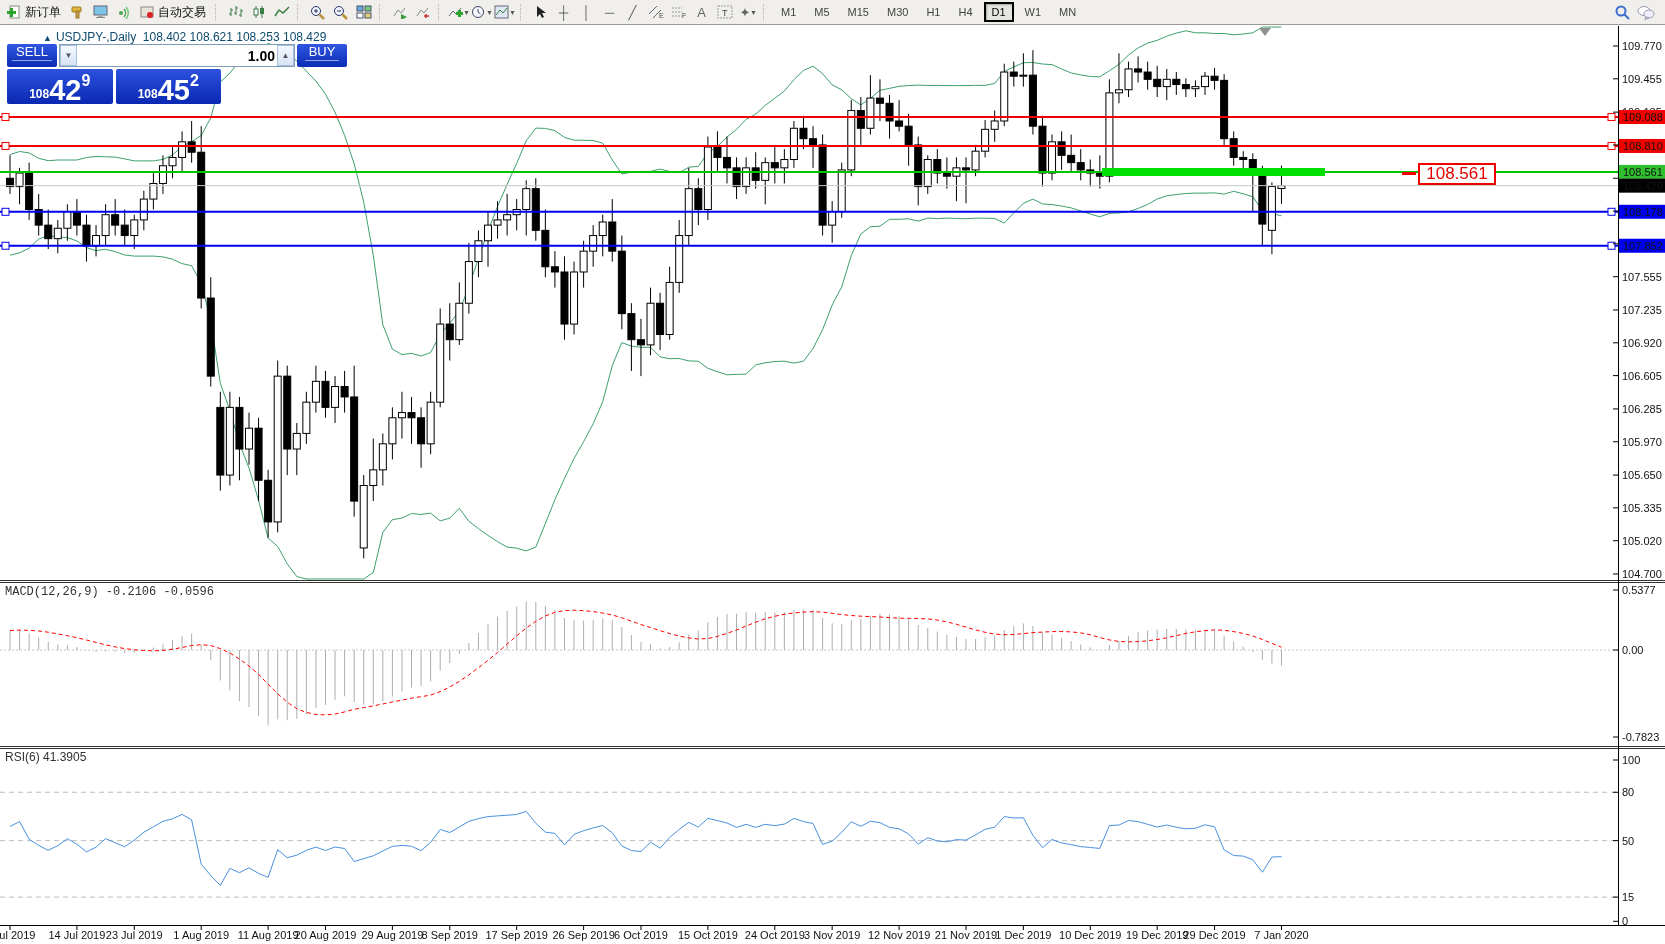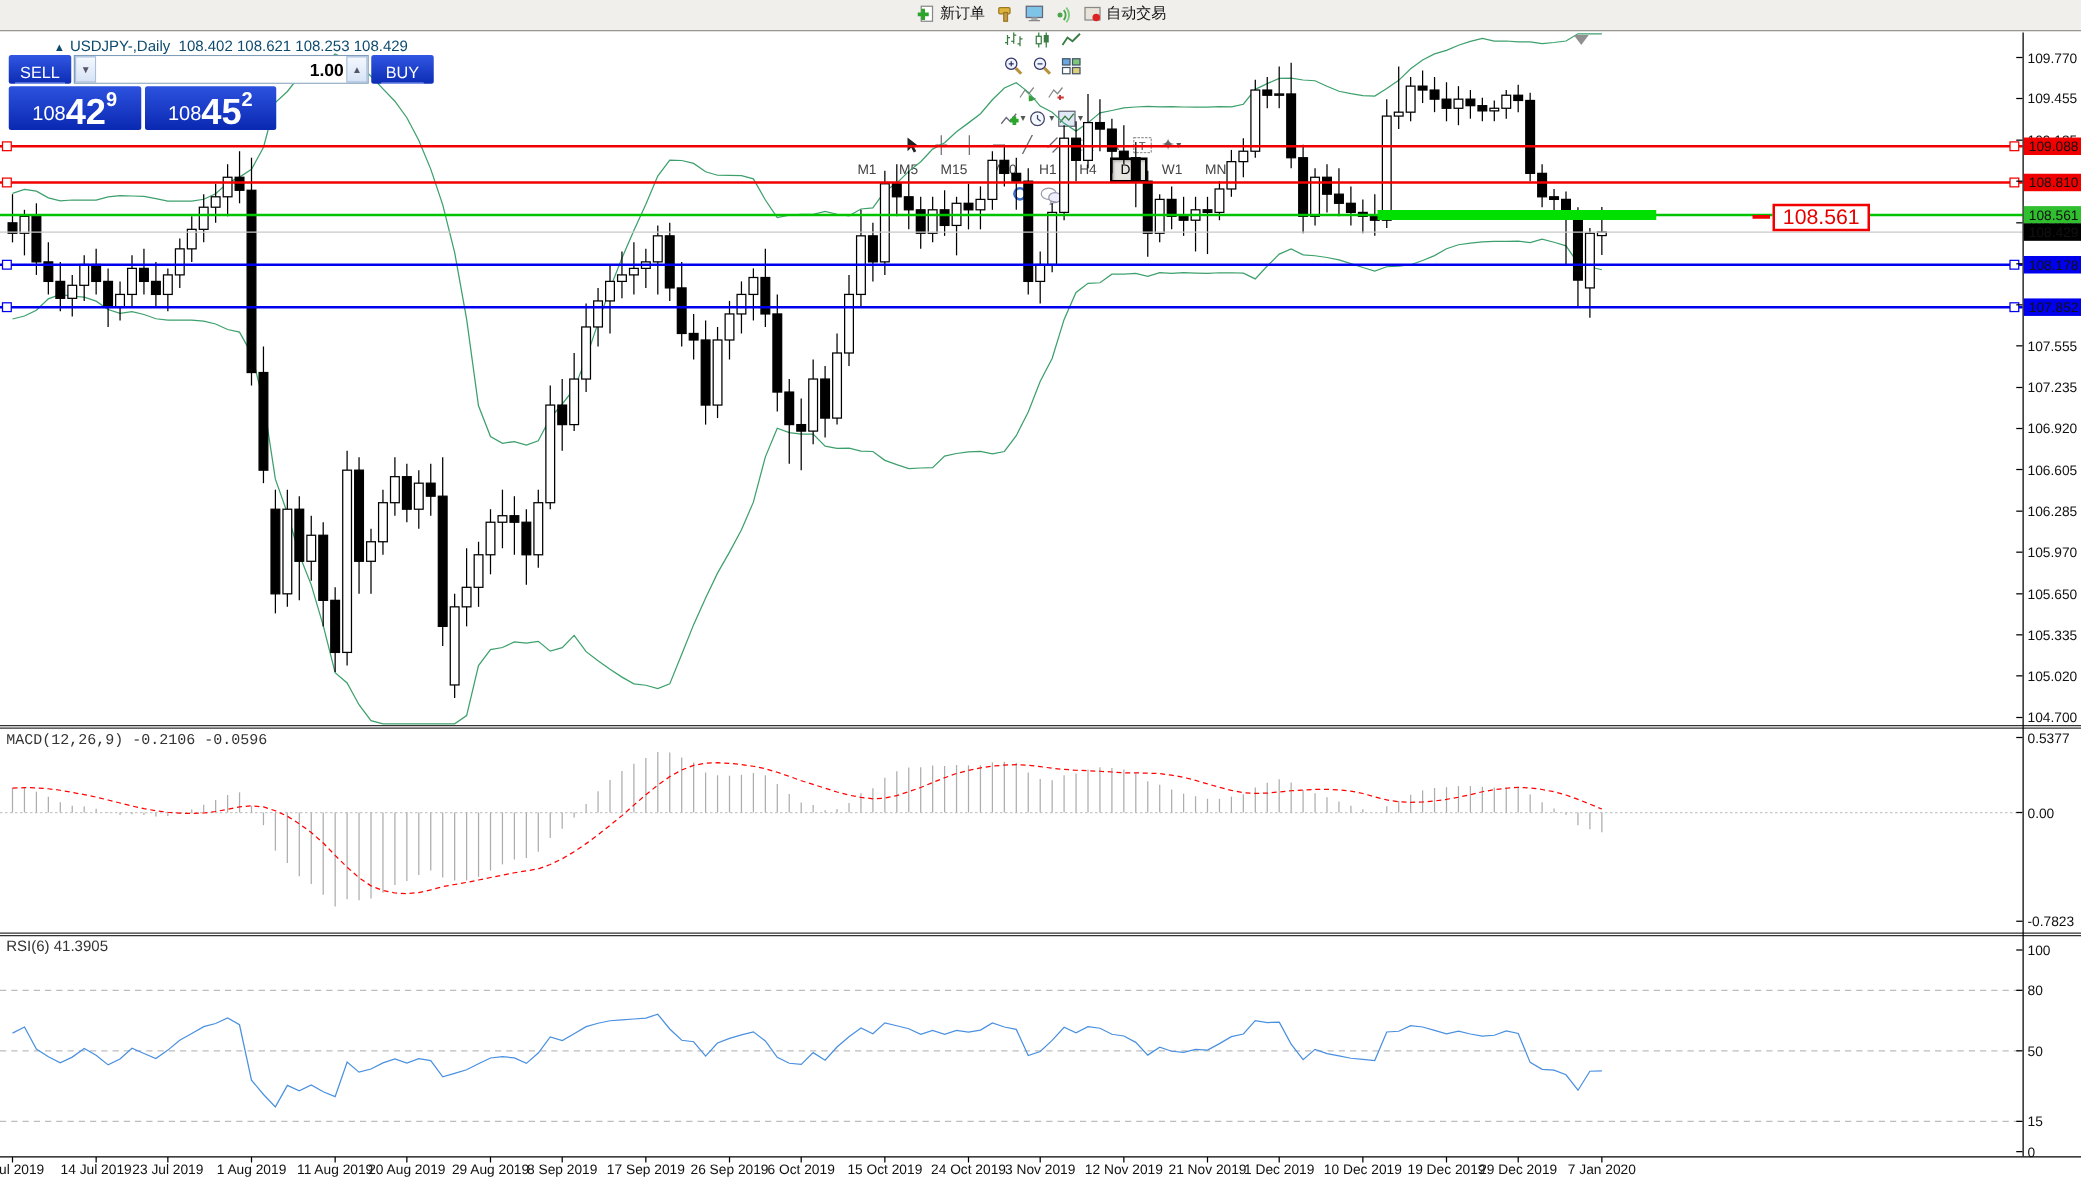--- a/index.html
+++ b/index.html
@@ -1,47 +1,47 @@
 <!DOCTYPE html>
 <html><head>
 <meta charset="utf-8">
 <style>
   html,body{margin:0;padding:0;background:#d4d0c8;font-family:"Liberation Sans",sans-serif;}
   #app{position:relative;width:1665px;height:944px;background:#fff;overflow:hidden;}
   
   .tb{position:absolute;top:0;left:0;width:1665px;height:25px;background:#f0efec;
-      border-bottom:1px solid #9a9894;display:flex;align-items:center;box-sizing:border-box;padding-left:2px;flex-direction:column;}
+      border-bottom:1px solid #9a9894;display:flex;align-items:center;box-sizing:border-box;padding-left:2px;}
   .grp{display:flex;align-items:center;height:100%;}
   .sep{width:4px;height:17px;border-left:1px dotted #b3b1ac;margin:0 4px;}
   .tb-btn{height:21px;min-width:23px;display:flex;align-items:center;justify-content:center;color:#333;}
   .tb-btn.lbl{padding:0 5px;gap:4px;font-size:12px;color:#111;white-space:nowrap;}
   .caret{font-size:8px;color:#555;margin-left:1px;}
   .tool-glyph{font-size:13px;color:#666;}
   .tf-btn{font-size:11px;color:#444;padding:2px 6px;margin:0 2px;border:1px solid transparent;}
   .tf-active{border:2px solid #000000;background:#e6e5e2;box-shadow:inset 1px 1px 2px rgba(0,0,0,.28);color:#000;}
   .spacer{flex:1;}
   
   #chart-svg{position:absolute;left:0;top:0;}
   #chart-svg text{font-size:11px;fill:#111;font-family:"Liberation Sans",sans-serif;}
   #hdr{position:absolute;left:6px;top:30px;font-size:12px;color:#0c4a6e;z-index:5;margin-left:37px;}
   #hdr .tri{font-size:9px;margin-right:4px;}
   #panel{position:absolute;left:7px;top:44px;width:214px;z-index:6;}
   .row1{display:flex;height:23px;gap:2px;margin-bottom:2px;}
   .btn-blue{background:linear-gradient(#3157e2,#0c2cb4);color:#fff;font-size:13px;display:flex;
-            align-items:flex-end;justify-content:center;flex:0 0 50px;border-radius:2px;}
+            align-items:flex-start;justify-content:center;flex:0 0 50px;border-radius:2px;}
   .btn-blue span{border-bottom:1px solid #8fa6f4;padding:0 4px 1px;}
   .vol{flex:1;display:flex;background:#fff;border:1px solid #7f9db9;box-sizing:border-box;}
   .spin{width:17px;background:linear-gradient(#f4f8fe,#d7e3f5);border:1px solid #a8bfdd;color:#556;
         font-size:8px;display:flex;align-items:center;justify-content:center;box-sizing:border-box;}
   .vol input{flex:1;border:none;text-align:right;font-size:14px;font-weight:bold;min-width:20px;outline:none;
              font-family:"Liberation Sans",sans-serif;}
   .row2{display:flex;gap:3px;height:35px;}
   .price-box{flex:1;background:linear-gradient(#2c52de,#0a28b2);color:#fff;display:flex;align-items:flex-end;
              justify-content:center;border-radius:2px;padding-bottom:1px;}
-  .p-small{font-size:16px;font-weight:normal;line-height:1;margin-bottom:3px;}
+  .p-small{font-size:12px;font-weight:bold;line-height:1;margin-bottom:3px;}
   .p-big{font-size:29px;font-weight:bold;line-height:.85;}
   .p-sup{font-size:16px;font-weight:bold;margin-bottom:13px;}
   #macd-lbl{position:absolute;left:5px;top:585px;font-size:12px;color:#333;z-index:5;font-family:Liberation Mono, monospace;}
   #rsi-lbl{position:absolute;left:5px;top:750px;font-size:12px;color:#333;z-index:5;}
   #ann{position:absolute;left:1378px;top:200px;font-size:30px;font-weight:bold;color:#2ef52e;
        text-shadow:2px 2px 0 rgba(30,140,30,.55);letter-spacing:2px;z-index:5;white-space:nowrap;}
   #lvl{position:absolute;left:1418px;top:163px;width:78px;height:22px;border:2px solid #f20000;color:#e80000;
        font-size:17px;display:flex;align-items:center;justify-content:center;background:#fff;box-sizing:border-box;z-index:5;}
   #lvl-dash{position:absolute;left:1402px;top:172px;width:14px;height:3px;background:#f20000;z-index:5;}
 </style>

